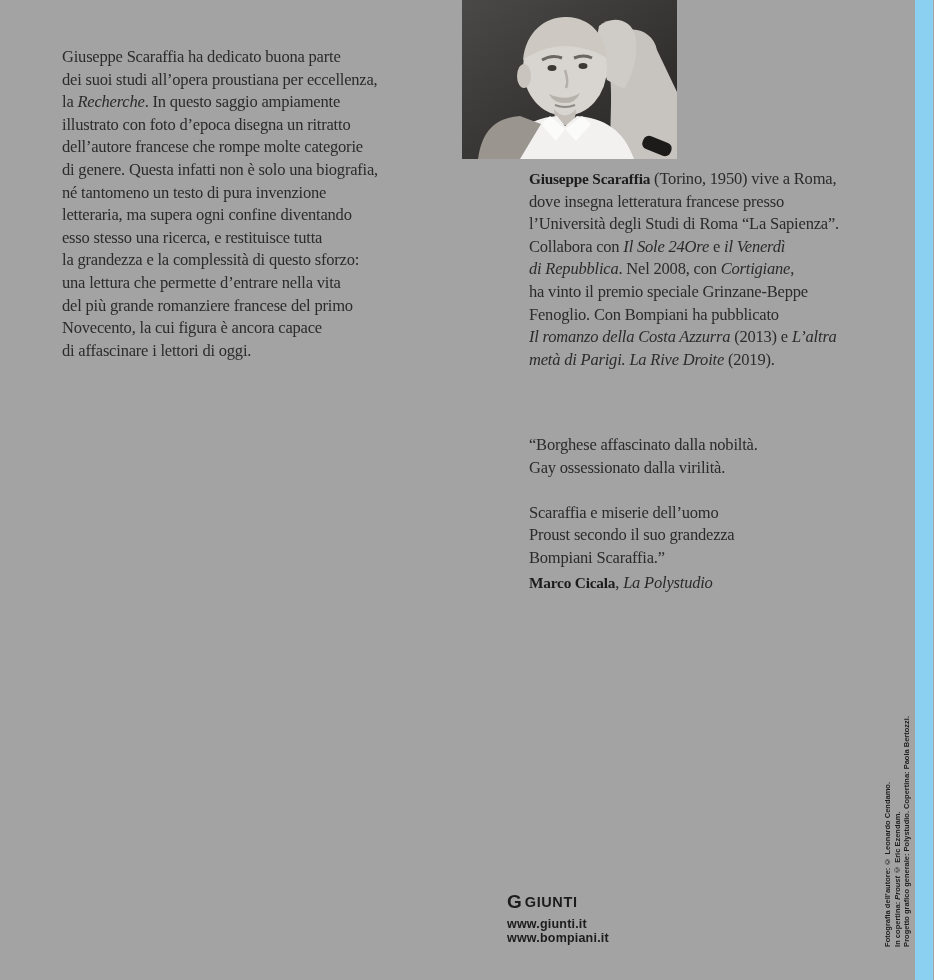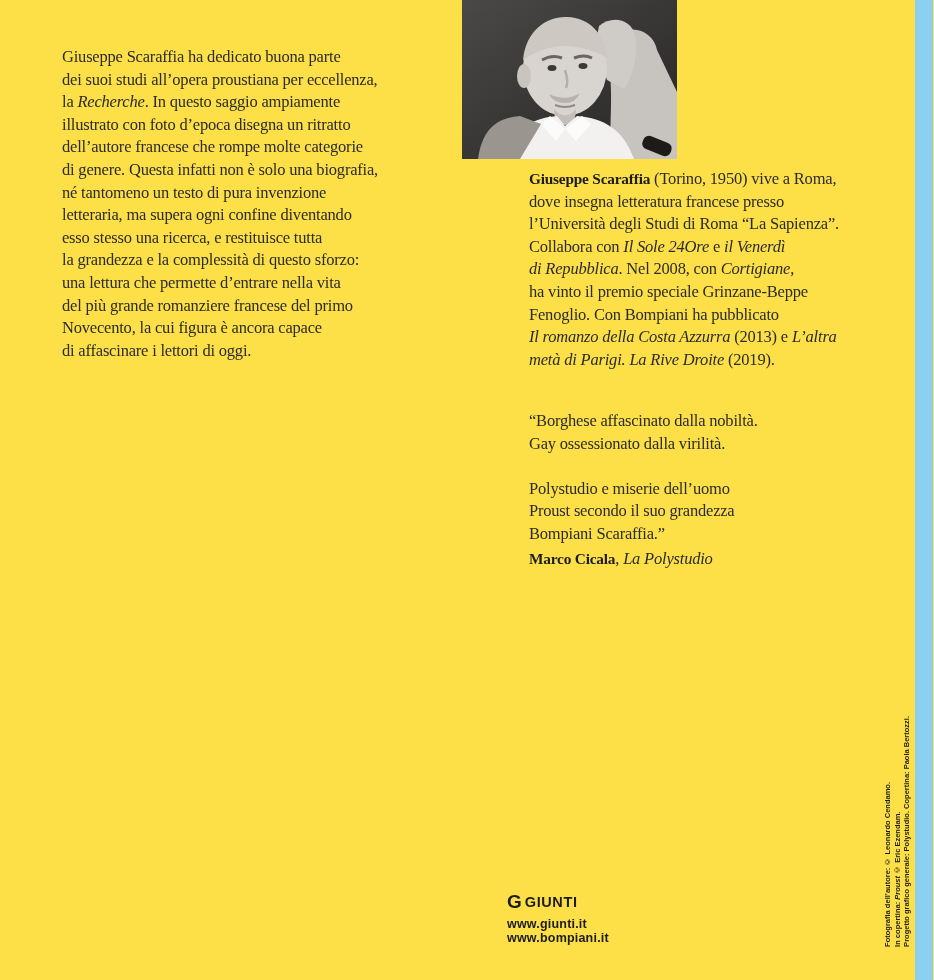--- a/index.html
+++ b/index.html
@@ -1,19 +1,19 @@
 <!DOCTYPE html>
 <html><head>
 <meta charset="utf-8">
 <style>
   html,body{margin:0;padding:0;background:#ffffff;}
   .flap{
     position:relative;
     width:934px;height:980px;
-    background:#fde047;
+    background:#a3a3a3;
     overflow:hidden;
     font-family:"Liberation Serif", serif;
     color:#2b2b2b;
   }
   .rich{white-space:nowrap;}
   .seg-i{font-style:italic;}
   .seg-b{
     font-family:Liberation Serif, serif;
     font-weight:700;
     font-size:0.93em;
@@ -26,21 +26,21 @@
   .photo{
     position:absolute;left:462px;top:0;
     width:215px;height:159px;
   }
   .photo svg{display:block;}
   .bio{
     position:absolute;left:529px;top:168px;
     font-size:16.5px;line-height:22.6px;letter-spacing:-0.2px;
   }
   .quote-block{
-    position:absolute;left:529px;top:410px;
+    position:absolute;left:529px;top:434px;
     font-size:16.5px;line-height:22.6px;letter-spacing:-0.2px;
   }
   .attribution{margin-top:2px;}
   .footer{
     position:absolute;left:507px;top:893px;
     font-family:"Liberation Sans", sans-serif;
     color:#1c1c1c;
   }
   .logo-row{display:flex;align-items:center;gap:4px;}
   .logo-g{
@@ -110,21 +110,21 @@
       <path d="M120,116 L103,129 L114,141 L129,124 Z" fill="#fbfbfa"></path>
       <path d="M16,159 C20,130 34,118 58,116 L79,124 L58,159 Z" fill="#9a958f"></path>
 
       <rect x="180" y="139" width="30" height="14" rx="6" fill="#1d1b1a" transform="rotate(22 195 146)"></rect>
     </svg>
   </div>
 
   <div class="bio rich"><span class="seg-b">Giuseppe Scaraffia</span><span> (Torino, 1950) vive a Roma,</span><br><span>dove insegna letteratura francese presso</span><br><span>l’Università degli Studi di Roma “La Sapienza”.</span><br><span>Collabora con </span><span class="seg-i">Il Sole 24Ore</span><span> e </span><span class="seg-i">il Venerdì</span><br><span class="seg-i">di Repubblica</span><span>. Nel 2008, con </span><span class="seg-i">Cortigiane</span><span>,</span><br><span>ha vinto il premio speciale Grinzane-Beppe</span><br><span>Fenoglio. Con Bompiani ha pubblicato</span><br><span class="seg-i">Il romanzo della Costa Azzurra</span><span> (2013) e </span><span class="seg-i">L’altra</span><br><span class="seg-i">metà di Parigi. La Rive Droite</span><span> (2019).</span></div>
 
   <div class="quote-block">
-    <div class="rich"><span>“Borghese affascinato dalla nobiltà.</span><br><span>Gay ossessionato dalla virilità.</span><br><br><span>Polystudio e miserie dell’uomo</span><br><span>Proust secondo il suo grandezza</span><br><span>Bompiani Scaraffia.”</span></div>
+    <div class="rich"><span>“Borghese affascinato dalla nobiltà.</span><br><span>Gay ossessionato dalla virilità.</span><br><br><span>Scaraffia e miserie dell’uomo</span><br><span>Proust secondo il suo grandezza</span><br><span>Bompiani Scaraffia.”</span></div>
     <div class="rich attribution"><span class="seg-b">Marco Cicala</span><span>, </span><span class="seg-i">La Polystudio</span></div>
   </div>
 
   <div class="footer">
     <div class="logo-row">
       <span class="logo-g">G</span>
       <span class="logo-text">GIUNTI</span>
     </div>
     <div class="urls">
       <div>www.giunti.it</div>

